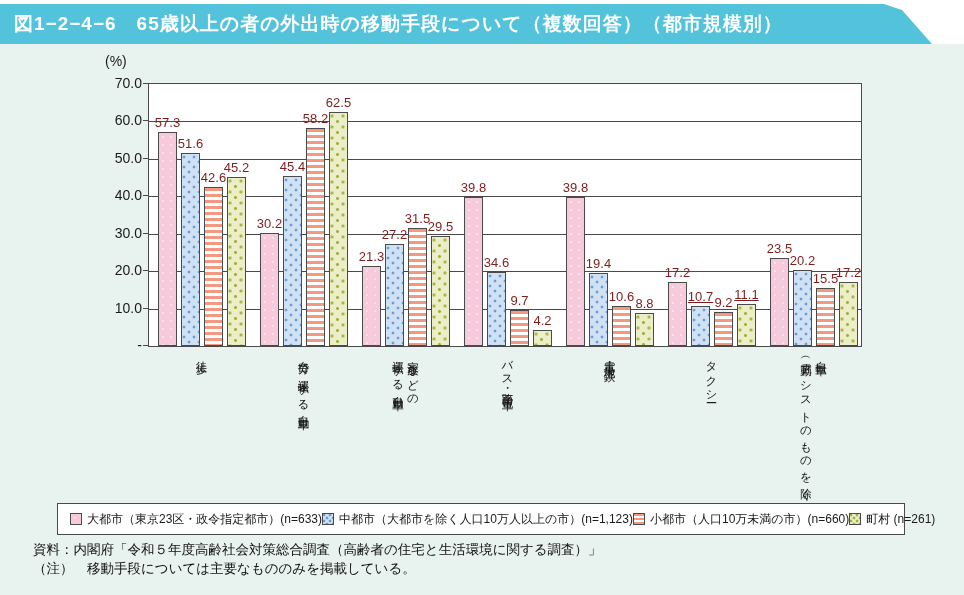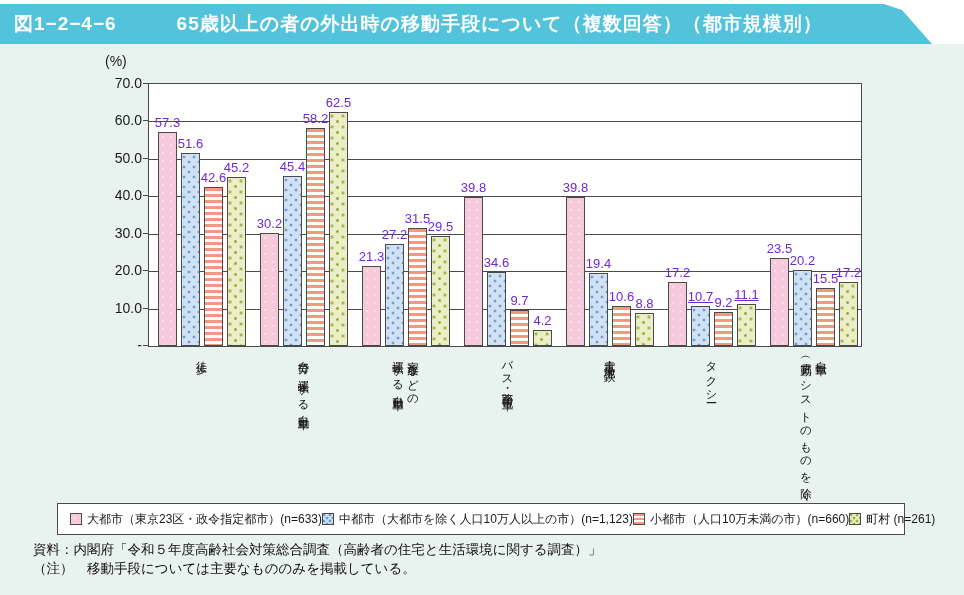--- a/index.html
+++ b/index.html
@@ -11,21 +11,20 @@
   }
   
   .banner{
     position:absolute;top:4px;left:0;width:932px;height:40px;
     background:#53c3dc;
     clip-path:polygon(0 0,884px 0,902px 6px,932px 100%,0 100%);
     display:flex;align-items:center;
     padding-left:14px;box-sizing:border-box;
     color:#ffffff;font-weight:bold;font-size:19px;letter-spacing:1px;
     white-space:nowrap;
-    gap:40px;
   }
   .banner .fig-no{margin-right:20px;}
   
   .panel{
     position:absolute;top:44px;left:0;width:964px;height:551px;
     background:#e8f2ef;
   }
   .unit-label{position:absolute;left:105px;top:9px;font-size:14px;}
   
   .ytick-label{
@@ -43,21 +42,21 @@
     position:absolute;bottom:0;height:100%;width:88px;
     display:flex;align-items:flex-end;gap:4px;
   }
   .bar-slot{position:relative;width:19px;height:100%;flex:0 0 19px;}
   .bar{
     position:absolute;bottom:0;left:0;width:100%;
     border:1px solid #4a4a4a;box-sizing:border-box;
   }
   .bar-label{
     position:absolute;left:50%;transform:translateX(-50%);
-    font-size:13px;line-height:14px;white-space:nowrap;color:#6d28d9;
+    font-size:13px;line-height:14px;white-space:nowrap;color:#7f1d1d;
   }
   
   .pat0{background-color:#f6cada;
         background-image:radial-gradient(circle,#fce4ef 1px,rgba(0,0,0,0) 1.5px);
         background-size:8px 8px;}
   .pat1{background-color:#cfe1f3;
         background-image:radial-gradient(circle,#6d9cd4 1.2px,rgba(0,0,0,0) 1.7px),
                          radial-gradient(circle,#6d9cd4 1.2px,rgba(0,0,0,0) 1.7px);
         background-size:10px 10px;background-position:2px 3px,7px 8px;}
   .pat2{background-color:#ffffff;

